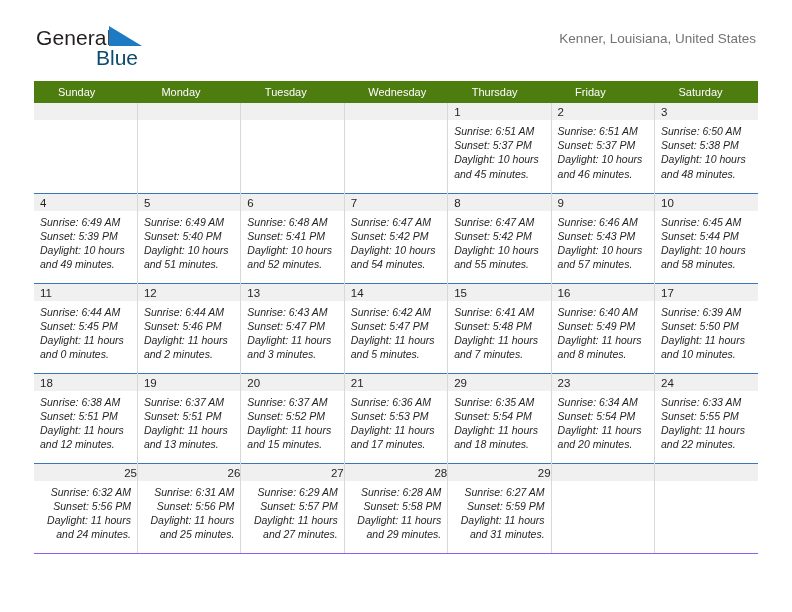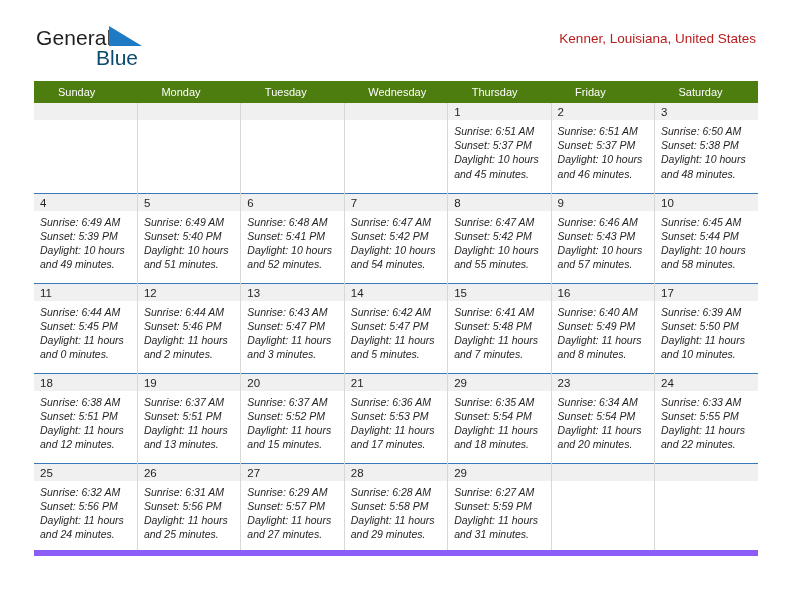--- a/index.html
+++ b/index.html
@@ -61,21 +61,21 @@
     padding-right: 2px;
   }
   .month-title {
     font-size: 25px;
     color: #231f20;
     line-height: 1.15;
     white-space: nowrap;
   }
   .location {
     font-size: 13.5px;
-    color: #b91c1c;
+    color: #737373;
     margin-top: 9px;
     line-height: 1.15;
     white-space: nowrap;
   }
 
   
   .calendar {
     margin-top: 11px;
     width: 724px;
     border-collapse: collapse;
@@ -100,21 +100,22 @@
     border-top: 1px solid #3a77b8;
     border-right: 1px solid #d8d8d8;
   }
   .calendar tr.week td:last-child {
     border-right: none;
   }
   .calendar tr.week:first-child td {
     border-top: none;
   }
   .calendar tr.week:last-child td {
-    border-bottom: 6px solid #8b5cf6;
+    border-bottom: 1px solid #8b5cf6;
+    text-align: right;
   }
   .daynum-band {
     background: #f0f0f0;
     height: 17px;
     padding: 1px 0 0 6px;
     box-sizing: border-box;
     font-size: 11.5px;
     color: #231f20;
     line-height: 16px;
   }

